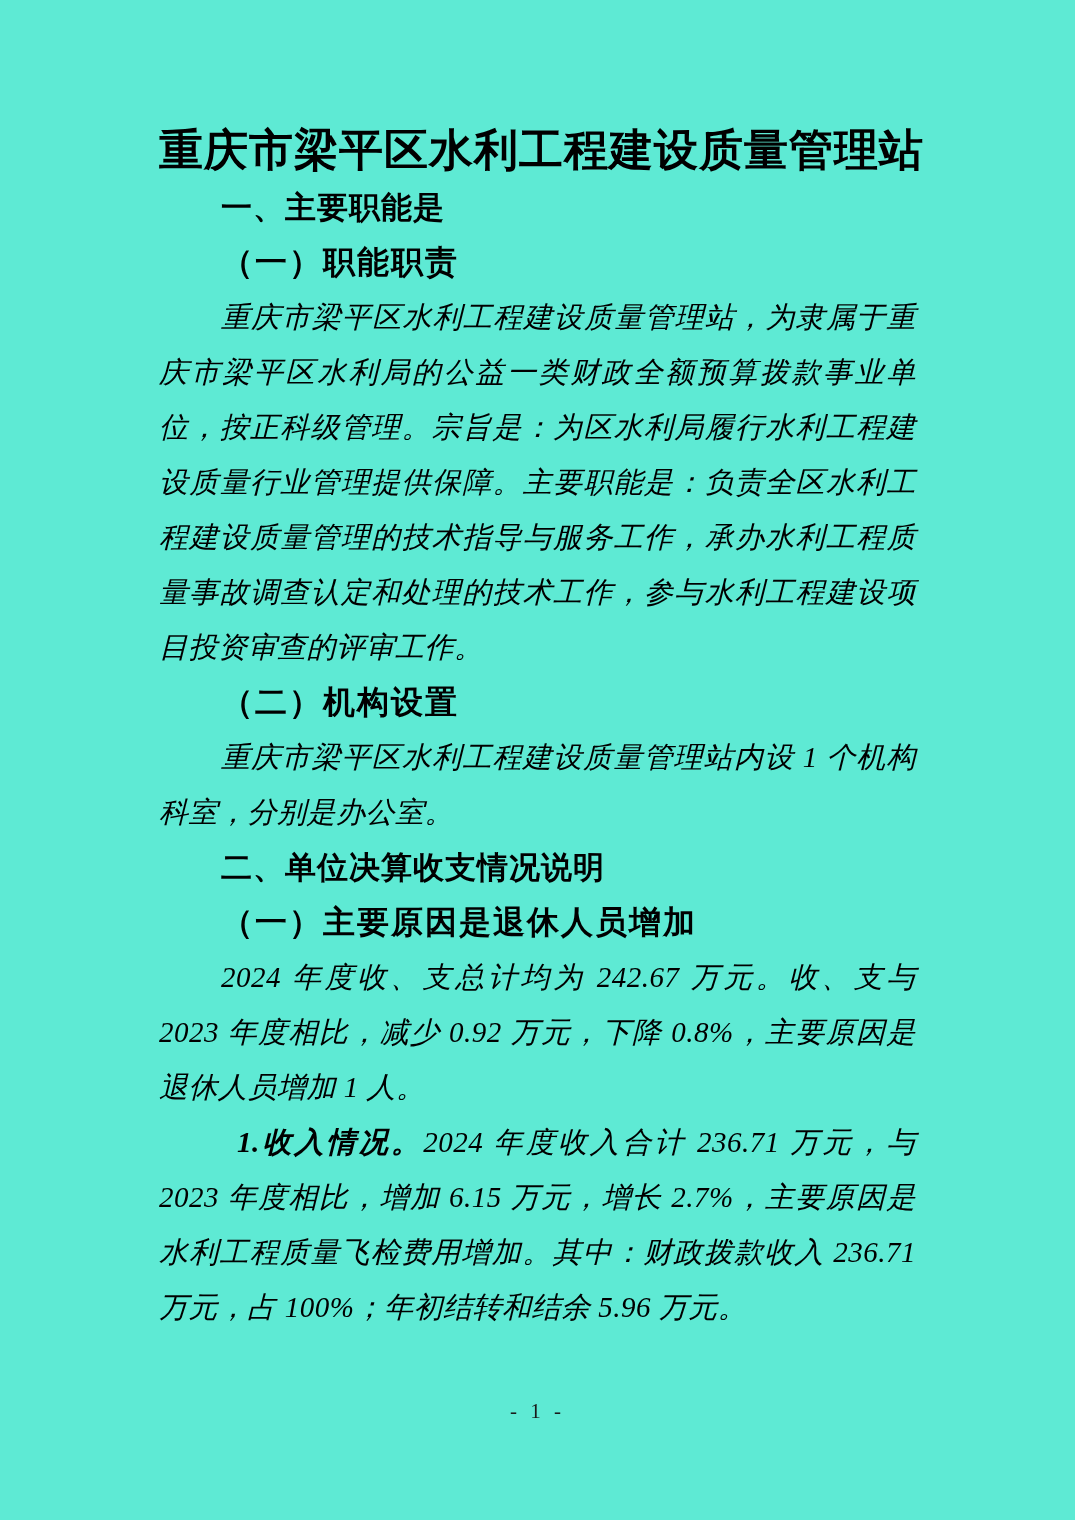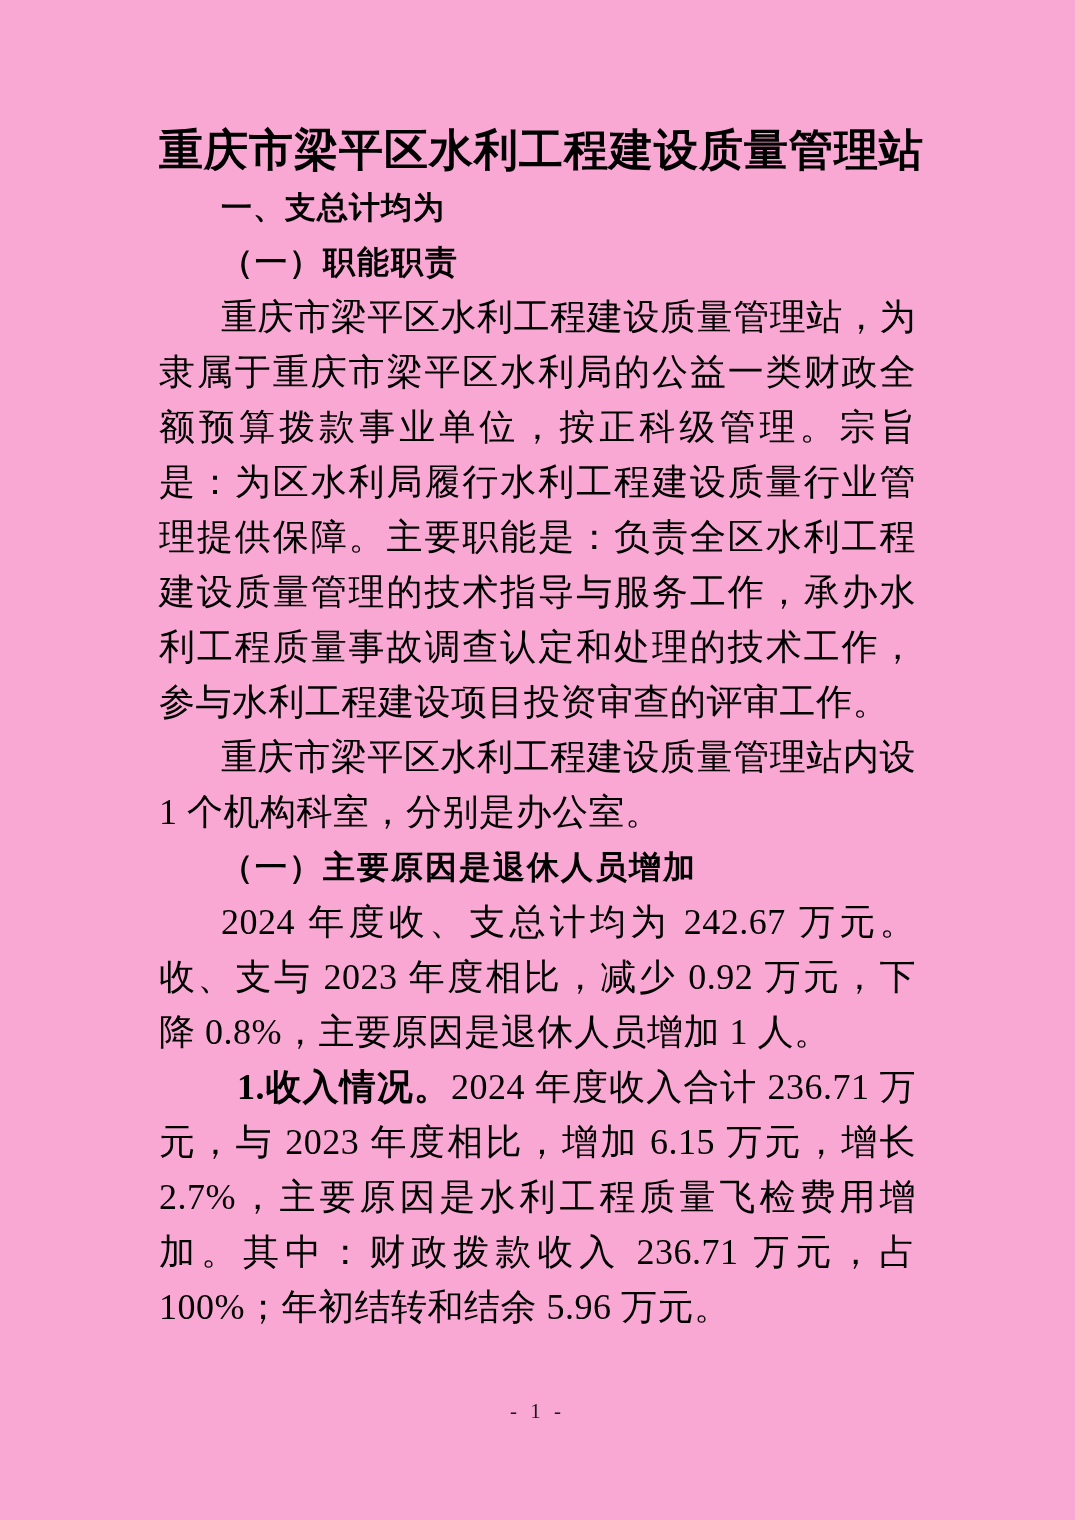--- a/index.html
+++ b/index.html
@@ -4,21 +4,21 @@
 <style>
   html, body {
     margin: 0;
     padding: 0;
     background: #ffffff;
   }
   .page {
     position: relative;
     width: 1075px;
     height: 1520px;
-    background: #f9a8d4;
+    background: #5eead4;
     color: #000000;
     overflow: hidden;
     font-family: "Liberation Serif", serif;
   }
   .content {
     position: absolute;
     left: 159px;
     top: 122px;
     width: 757px;
   }
@@ -50,26 +50,27 @@
     font-weight: 700;
     font-size: 32px;
     line-height: 55px;
     text-indent: 62px;
     letter-spacing: 2px;
   }
   .body-para {
     margin: 0;
     font-family: "Liberation Serif", serif;
     font-weight: 400;
-    font-size: 36px;
+    font-size: 29px;
     line-height: 55px;
     text-align: justify;
     text-justify: inter-character;
     text-indent: 62px;
     letter-spacing: 0.5px;
+    font-style: italic;
   }
   .body-para .lead-bold {
     font-weight: 700;
     margin-left: 16px;
   }
   .page-footer {
     position: absolute;
     left: 0;
     top: 1398px;
     width: 100%;
@@ -84,29 +85,31 @@
 </head>
 <body>
 
 <div class="page">
   <div class="content">
 
     <h1 class="doc-title">
       <span class="title-line">重庆市梁平区水利工程建设质量管理站</span>
     </h1>
 
-    <h2 class="sec-heading">一、支总计均为</h2>
+    <h2 class="sec-heading">一、主要职能是</h2>
 
     <h3 class="sub-heading">（一）职能职责</h3>
 
     <p class="body-para">重庆市梁平区水利工程建设质量管理站，为隶属于重庆市梁平区水利局的公益一类财政全额预算拨款事业单位，按正科级管理。宗旨是：为区水利局履行水利工程建设质量行业管理提供保障。主要职能是：负责全区水利工程建设质量管理的技术指导与服务工作，承办水利工程质量事故调查认定和处理的技术工作，参与水利工程建设项目投资审查的评审工作。</p>
 
+    <h3 class="sub-heading">（二）机构设置</h3>
 
     <p class="body-para">重庆市梁平区水利工程建设质量管理站内设 1 个机构科室，分别是办公室。</p>
 
+    <h2 class="sec-heading">二、单位决算收支情况说明</h2>
 
     <h3 class="sub-heading">（一）主要原因是退休人员增加</h3>
 
     <p class="body-para">2024 年度收、支总计均为 242.67 万元。收、支与 2023 年度相比，减少 0.92 万元，下降 0.8%，主要原因是退休人员增加 1 人。</p>
 
     <p class="body-para"><span class="lead-bold">1.收入情况。</span><span>2024 年度收入合计 236.71 万元，与 2023 年度相比，增加 6.15 万元，增长 2.7%，主要原因是水利工程质量飞检费用增加。其中：财政拨款收入 236.71 万元，占 100%；年初结转和结余 5.96 万元。</span></p>
 
   </div>
 
   <div class="page-footer">- 1 -</div>

